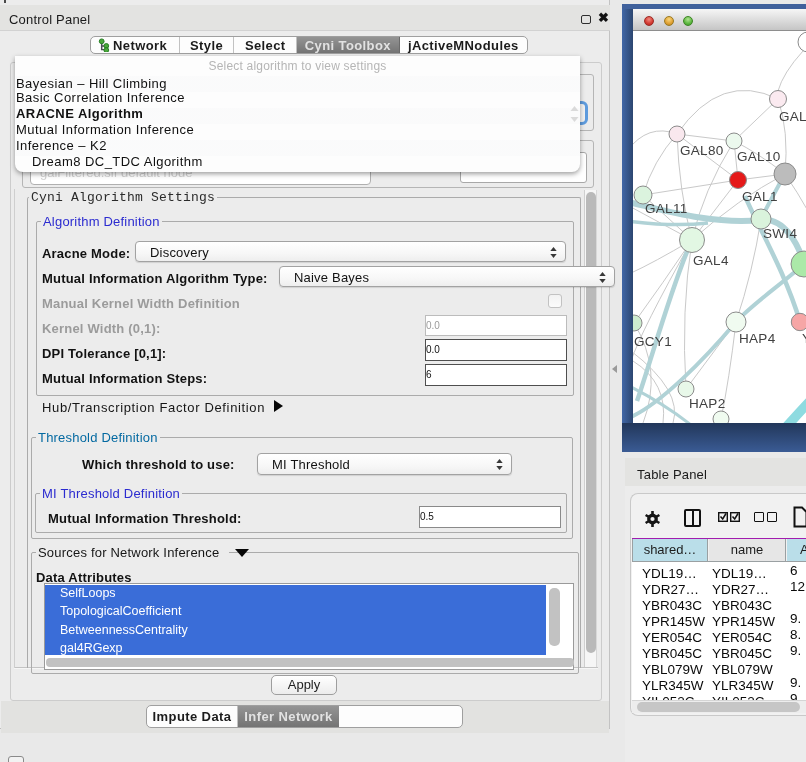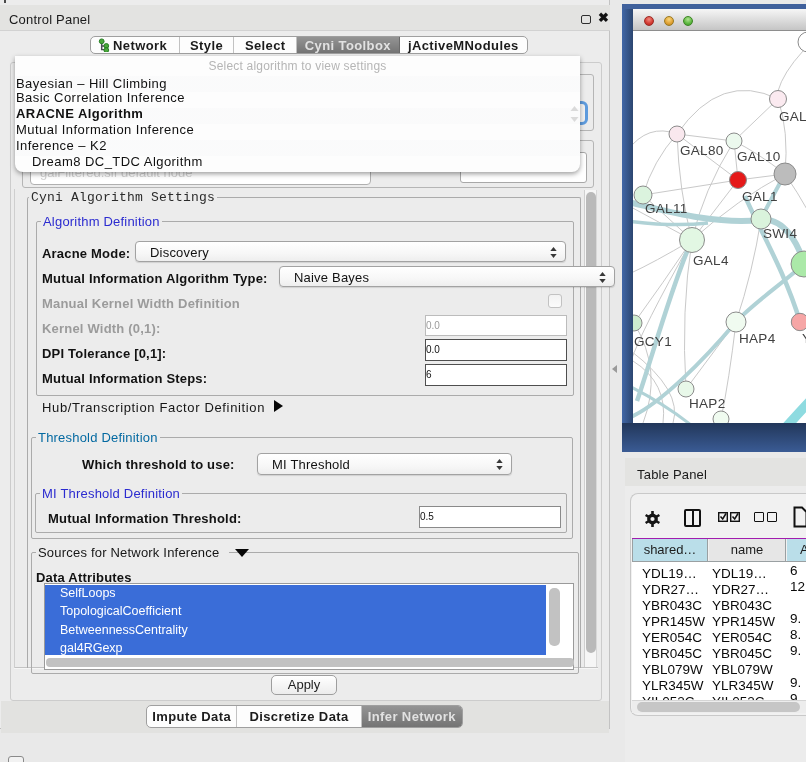--- a/index.html
+++ b/index.html
@@ -137,21 +137,20 @@
   <div class="abs" style="left:15px;top:57px;font-size:12.5px;color:#fff;">gal4RGexp</div>
   <div class="abs" style="left:504px;top:4px;width:11px;height:58px;background:#c2c2c2;border-radius:5px;"></div>
   <div class="abs" style="left:1px;top:74px;width:528px;height:9px;background:#c2c2c2;border-radius:4px;"></div>
 </div>
 
 <div class="abs" style="left:271px;top:675px;width:66px;height:20px;border:1px solid #9e9e9e;border-radius:5px;background:linear-gradient(#ffffff,#ececec);font-size:13px;color:#222;text-align:center;line-height:18px;">Apply</div>
 
 <div class="abs" style="left:1px;top:701px;width:608px;height:32px;background:#e2e2e0;"></div>
 <div class="seg" style="left:146px;top:705px;width:317px;height:23px;">
  <div style="width:91px;">Impute Data</div>
- <div style="width:125px;">Discretize Data</div>
  <div class="sel" style="width:101px;">Infer Network</div>
 </div>
 
 <div class="abs" style="left:8px;top:756px;width:16px;height:10px;border:1.5px solid #8a8a8a;border-radius:3px;background:#f2f2f2;"></div>
 
 <div class="abs" style="left:612px;top:365px;width:0;height:0;border-right:5px solid #9a9a9a;border-top:4px solid transparent;border-bottom:4px solid transparent;"></div>
 
 <div class="abs" style="left:622px;top:4px;width:184px;height:5px;background:#40619c;"></div>
 <div class="abs" style="left:622px;top:9px;width:11px;height:414px;background:linear-gradient(90deg,#4167a7,#2c4670);"></div>
 <div class="abs" style="left:633px;top:9px;width:173px;height:22px;background:linear-gradient(#f6f6f6,#c5c5c5);border-bottom:1px solid #8e8e8e;"></div>

